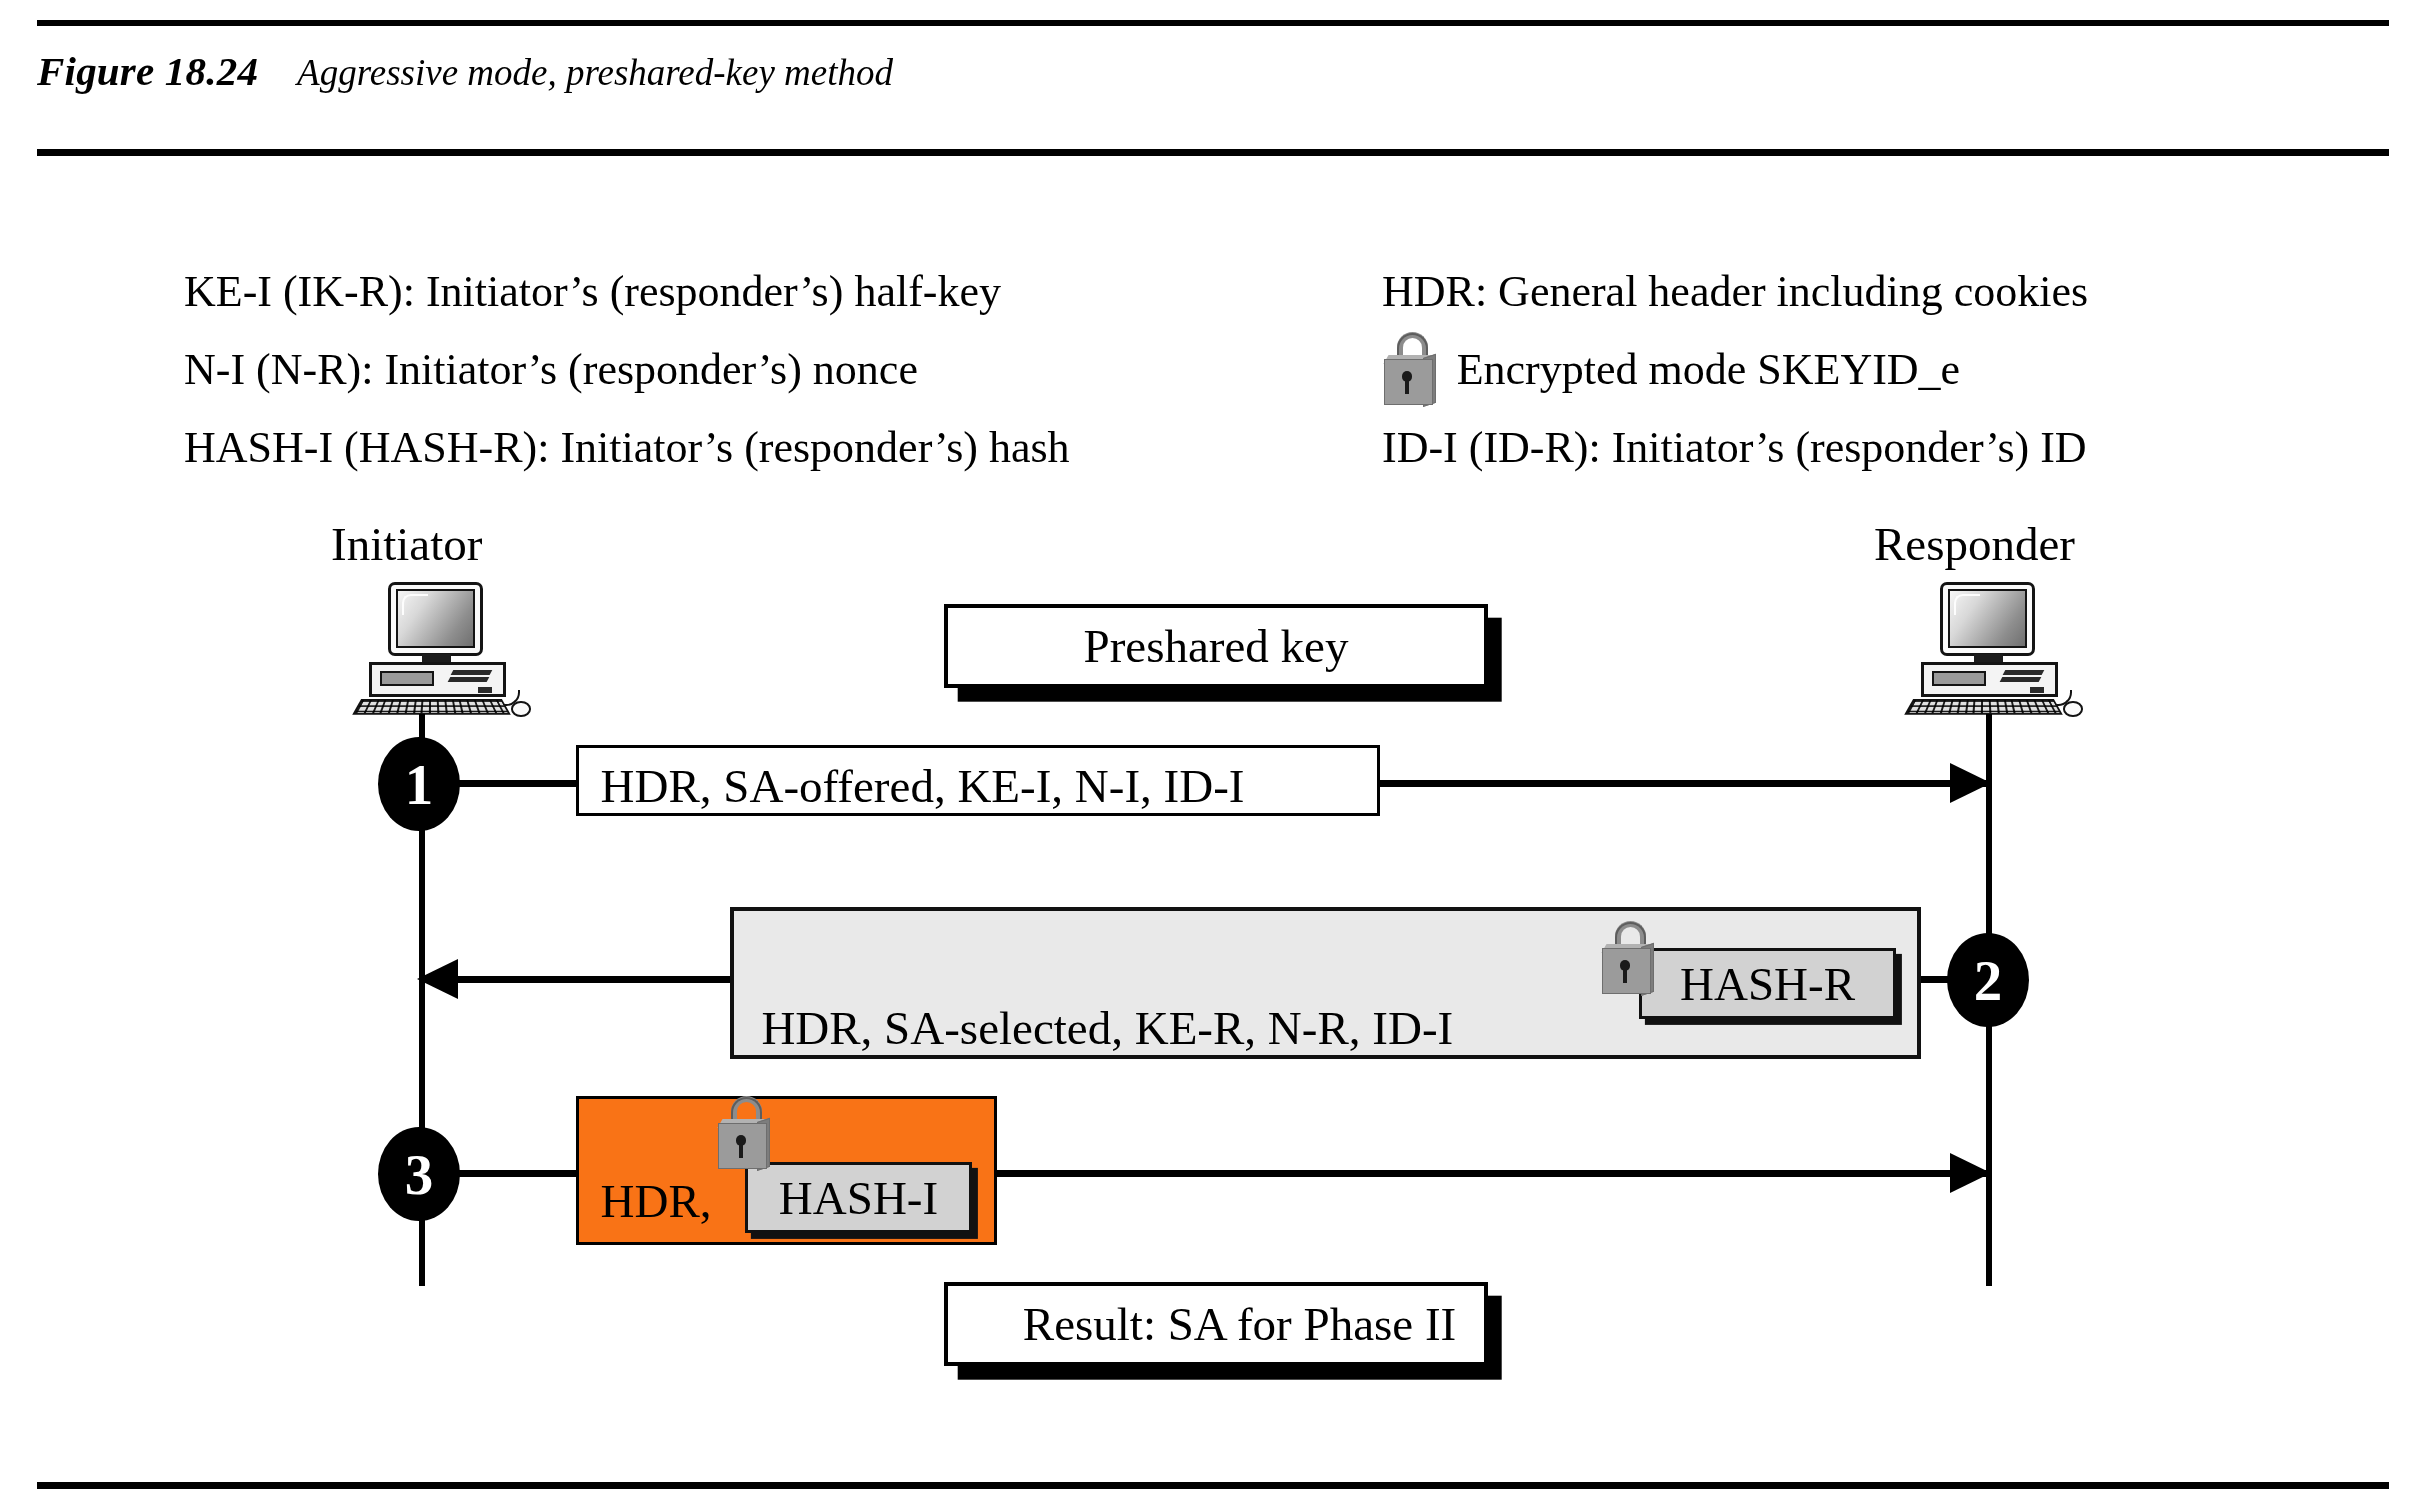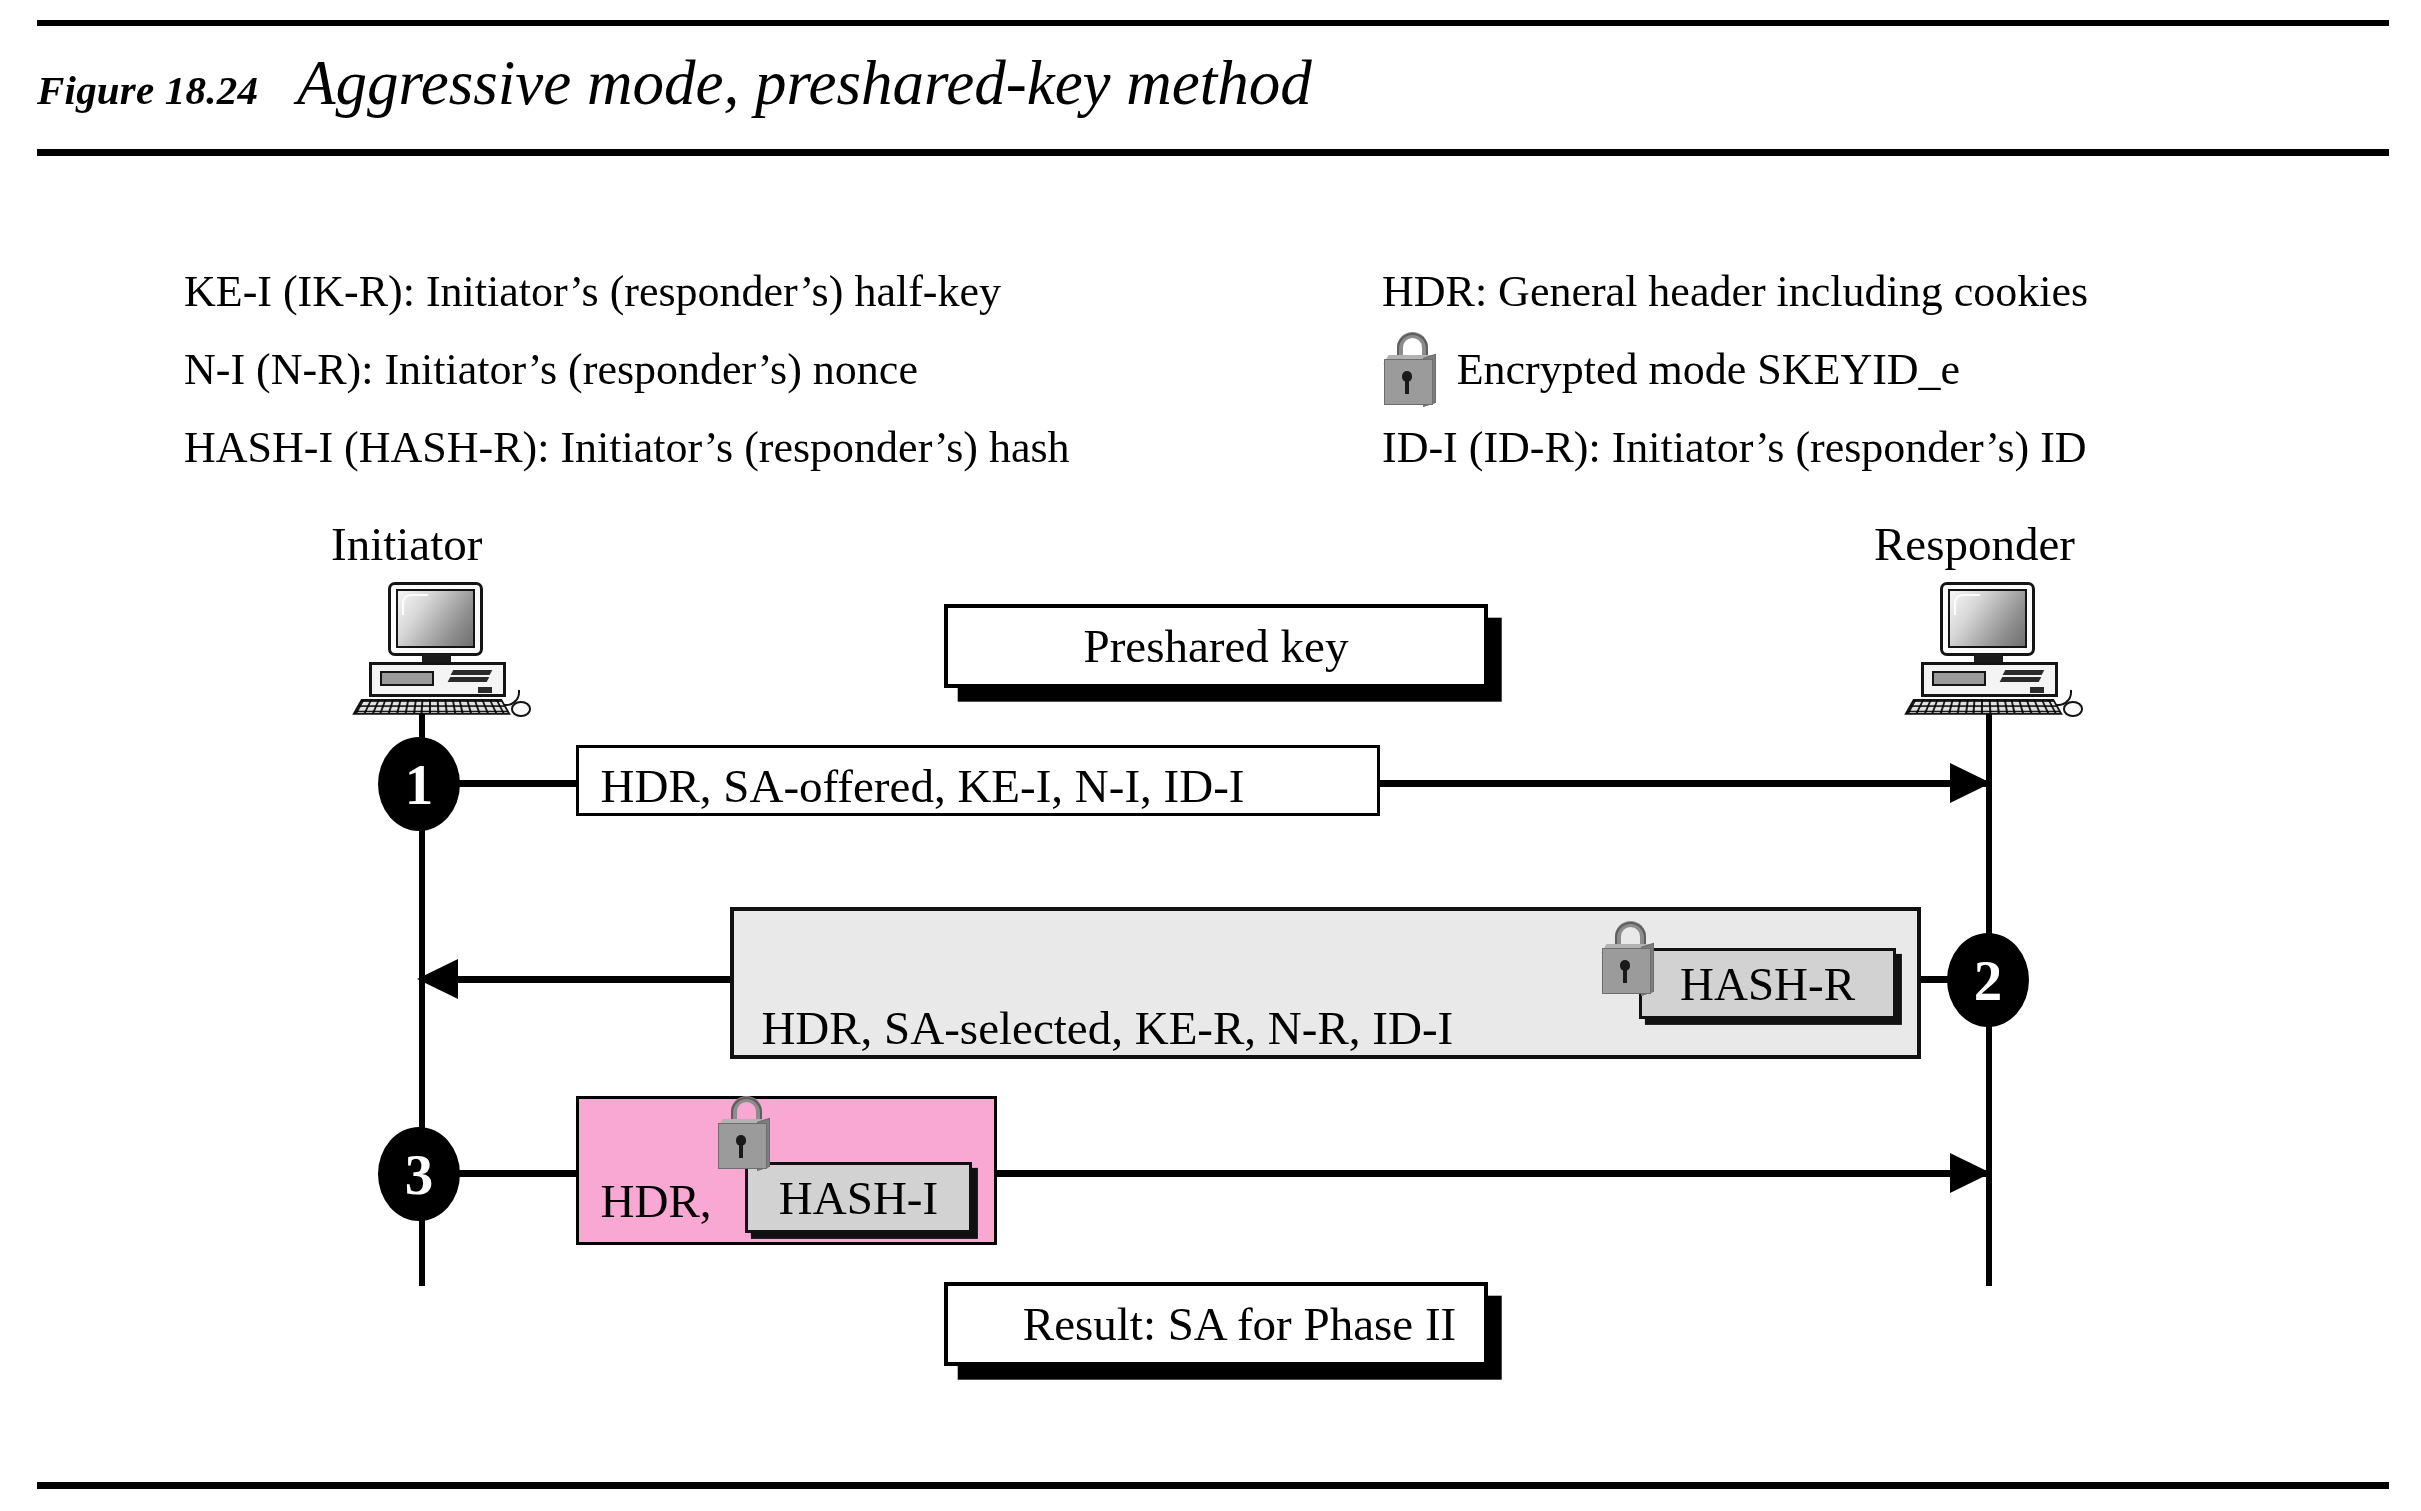--- a/index.html
+++ b/index.html
@@ -36,21 +36,21 @@
     top: 47px;
     white-space: nowrap;
   }
   #figure-number {
     font-size: 41px;
     font-weight: bold;
     letter-spacing: 0.2px;
     font-style: italic;
   }
   #figure-caption {
-    font-size: 63px;
+    font-size: 37px;
     font-style: italic;
     margin-left: 39px;
     margin-top: 26px;
   }
 
   
   .legend-col {
     position: absolute;
     font-size: 44px;
     line-height: 78px;
@@ -310,21 +310,21 @@
   #msg2-box {
     left: 730px; top: 907px;
     width: 1191px; height: 152px;
     background: #e9e9e9;
     border: 4.9px solid #111;
     padding-left: 27.4px;
   }
   #msg3-box {
     left: 576px; top: 1096px;
     width: 421px; height: 149px;
-    background: #f9a8d4;
+    background: #f97316;
     border: 3.9px solid #000;
     padding-left: 21.6px;
   }
 
   
   .hash-box {
     position: absolute;
     box-sizing: border-box;
     background: #d2d2d2;
     border: 3.9px solid #111;

